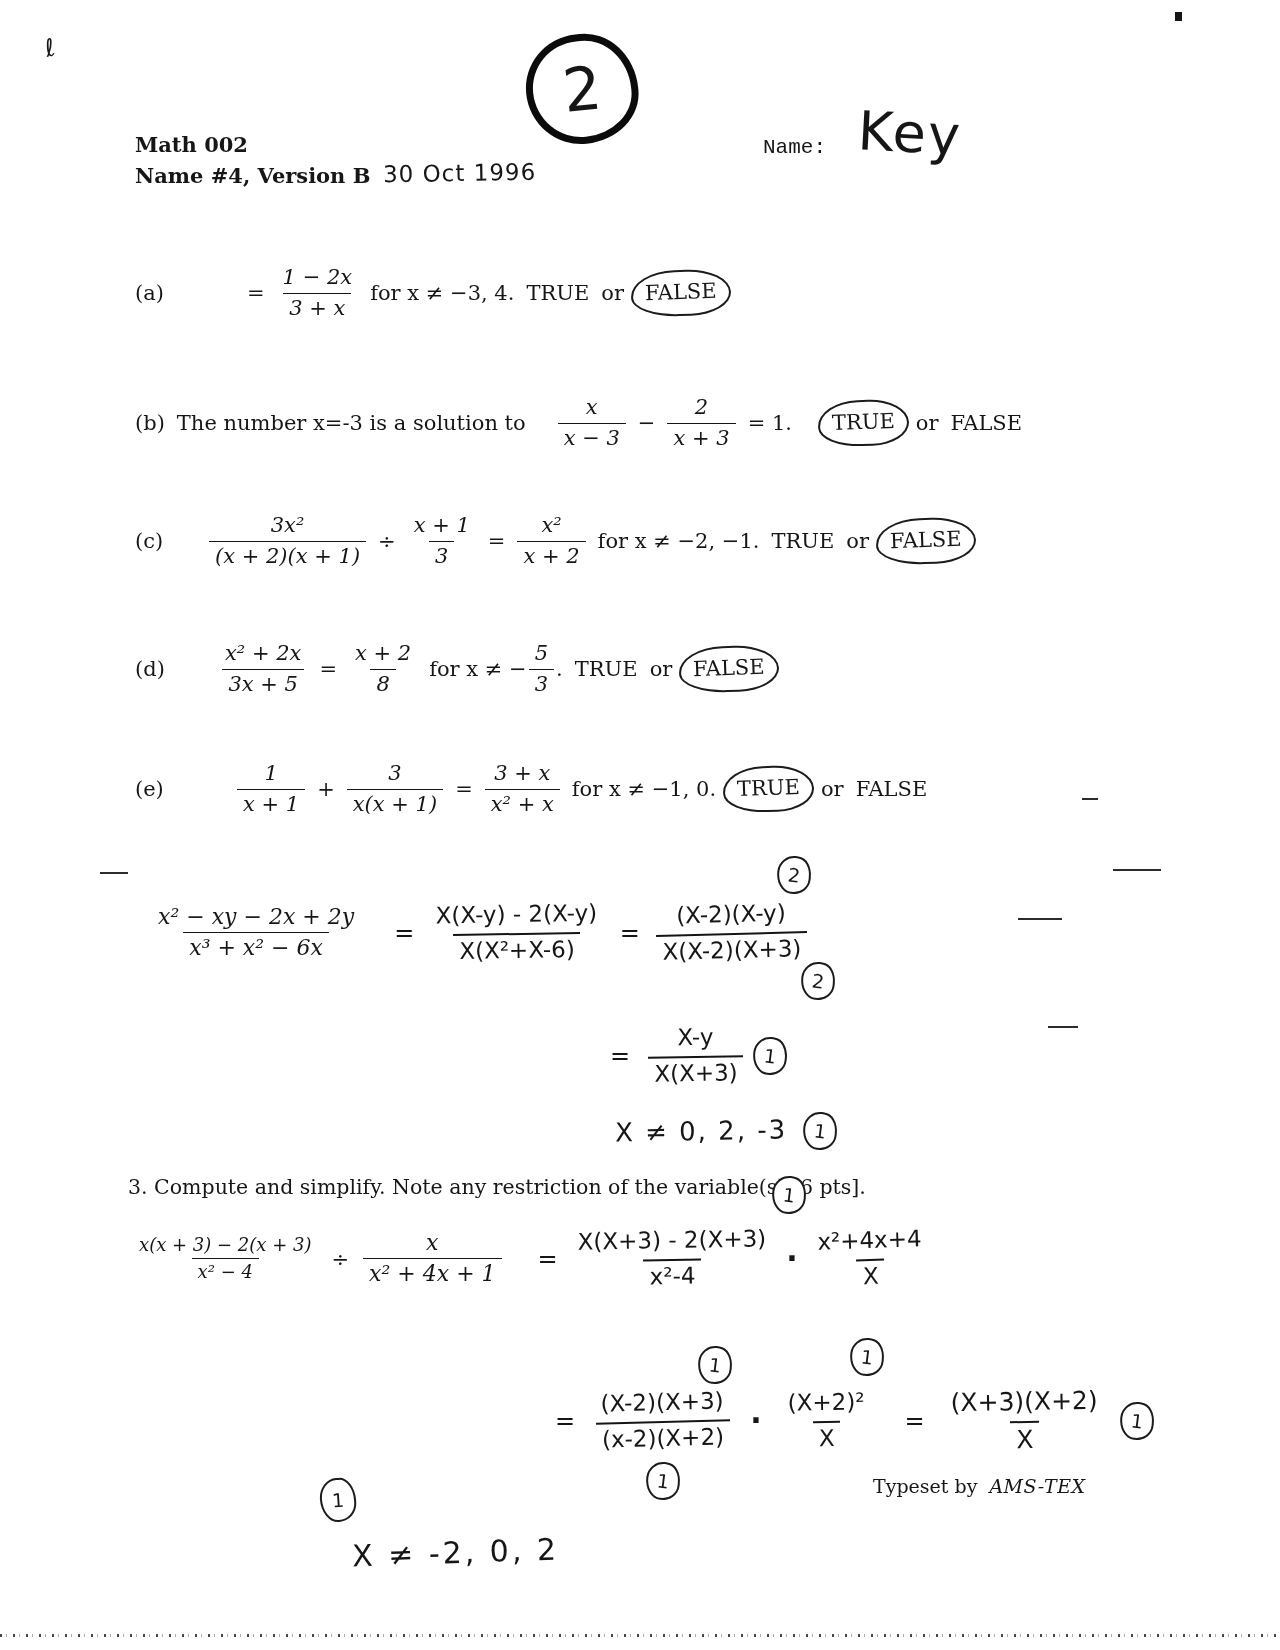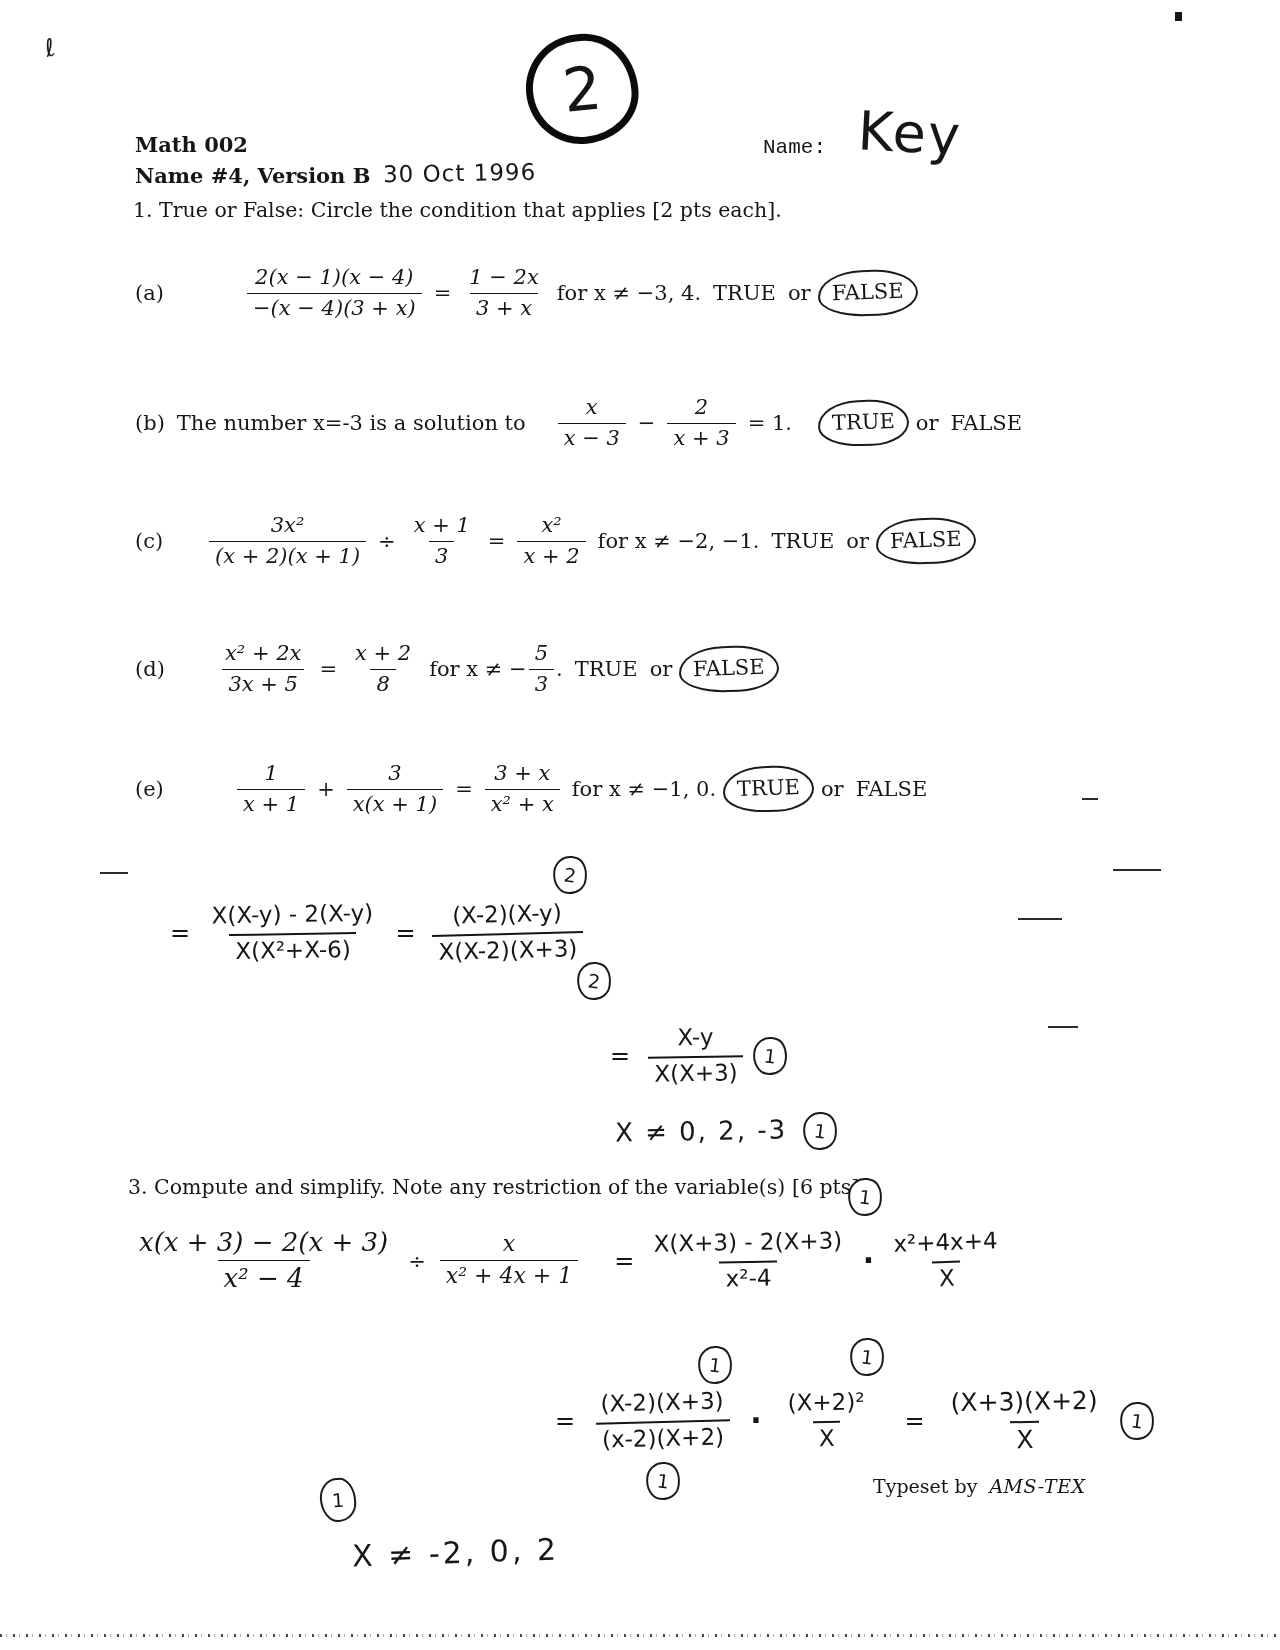--- a/index.html
+++ b/index.html
@@ -79,28 +79,23 @@
   <div id="page-circle" class="hw">
     <span>2</span>
   </div>
 
   <div class="abs printed bold" style="left:135px; top:132px;">Math 002</div>
   <div class="abs printed bold" style="left:135px; top:163px;">Name #4, Version B</div>
   <div class="abs hw hw-date" style="left:383px; top:160px;">30 Oct 1996</div>
   <div class="abs printed" style="left:763px; top:136px;font-family:Liberation Mono, monospace;">Name:</div>
   <div id="name-key" class="hw">Key</div>
 
-  <div class="abs printed" style="left:133px; top:198px; font-size:20.5px;">1. True or False: Circle the condition that applies [2 pts each].</div>
 
   <div class="row" style="left:135px; top:266px;">
     <span class="printed" style="width:100px;">(a)</span>
-    <span class="frac printed it">
-      <span class="num">2(x − 1)(x − 4)</span>
-      <span class="den">−(x − 4)(3 + x)</span>
-    </span>
     <span class="printed">=</span>
     <span class="frac printed it">
       <span class="num">1 − 2x</span>
       <span class="den">3 + x</span>
     </span>
     <span class="printed">for x ≠ −3, 4.</span>
     <span class="printed">TRUE</span>
     <span class="printed">or</span>
     <span class="printed opt-circled">FALSE</span>
   </div>
@@ -184,20 +179,24 @@
       <span class="den">x² + x</span>
     </span>
     <span class="printed">for x ≠ −1, 0.</span>
     <span class="printed opt-circled">TRUE</span>
     <span class="printed">or</span>
     <span class="printed">FALSE</span>
   </div>
 
 
   <div class="row" style="left:152px; top:902px; column-gap:16px;">
+    <span class="frac printed it" style="font-size:22px;">
+      <span class="num">x² − xy − 2x + 2y</span>
+      <span class="den">x³ + x² − 6x</span>
+    </span>
     <span class="hw hw-eq" style="margin-left:18px;">=</span>
     <span class="frac hw hwfrac" style="transform:rotate(-1deg);">
       <span class="num">X(X-y) - 2(X-y)</span>
       <span class="den">X(X²+X-6)</span>
     </span>
     <span class="hw hw-eq">=</span>
     <span class="relwrap">
       <span class="frac hw hwfrac" style="transform:rotate(-1.5deg);">
         <span class="num">(X-2)(X-y)</span>
         <span class="den">X(X-2)(X+3)</span>
@@ -217,21 +216,21 @@
   </div>
 
   <div class="row" style="left:615px; top:1112px; column-gap:16px;">
     <span class="hw hw-restriction" style="transform:rotate(-1deg);">X ≠ 0, 2, -3</span>
     <span class="cmark">1</span>
   </div>
 
   <div class="abs printed" style="left:128px; top:1175px; font-size:20.5px;">3. Compute and simplify. Note any restriction of the variable(s) [6 pts].</div>
 
   <div class="row" style="left:133px; top:1228px; column-gap:14px;">
-    <span class="frac printed it" style="font-size:26px;">
+    <span class="frac printed it" style="font-size:18px;">
       <span class="num">x(x + 3) − 2(x + 3)</span>
       <span class="den">x² − 4</span>
     </span>
     <span class="printed">÷</span>
     <span class="frac printed it" style="font-size:22px;">
       <span class="num">x</span>
       <span class="den">x² + 4x + 1</span>
     </span>
     <span class="hw hw-eq" style="margin-left:22px;">=</span>
     <span class="relwrap">

